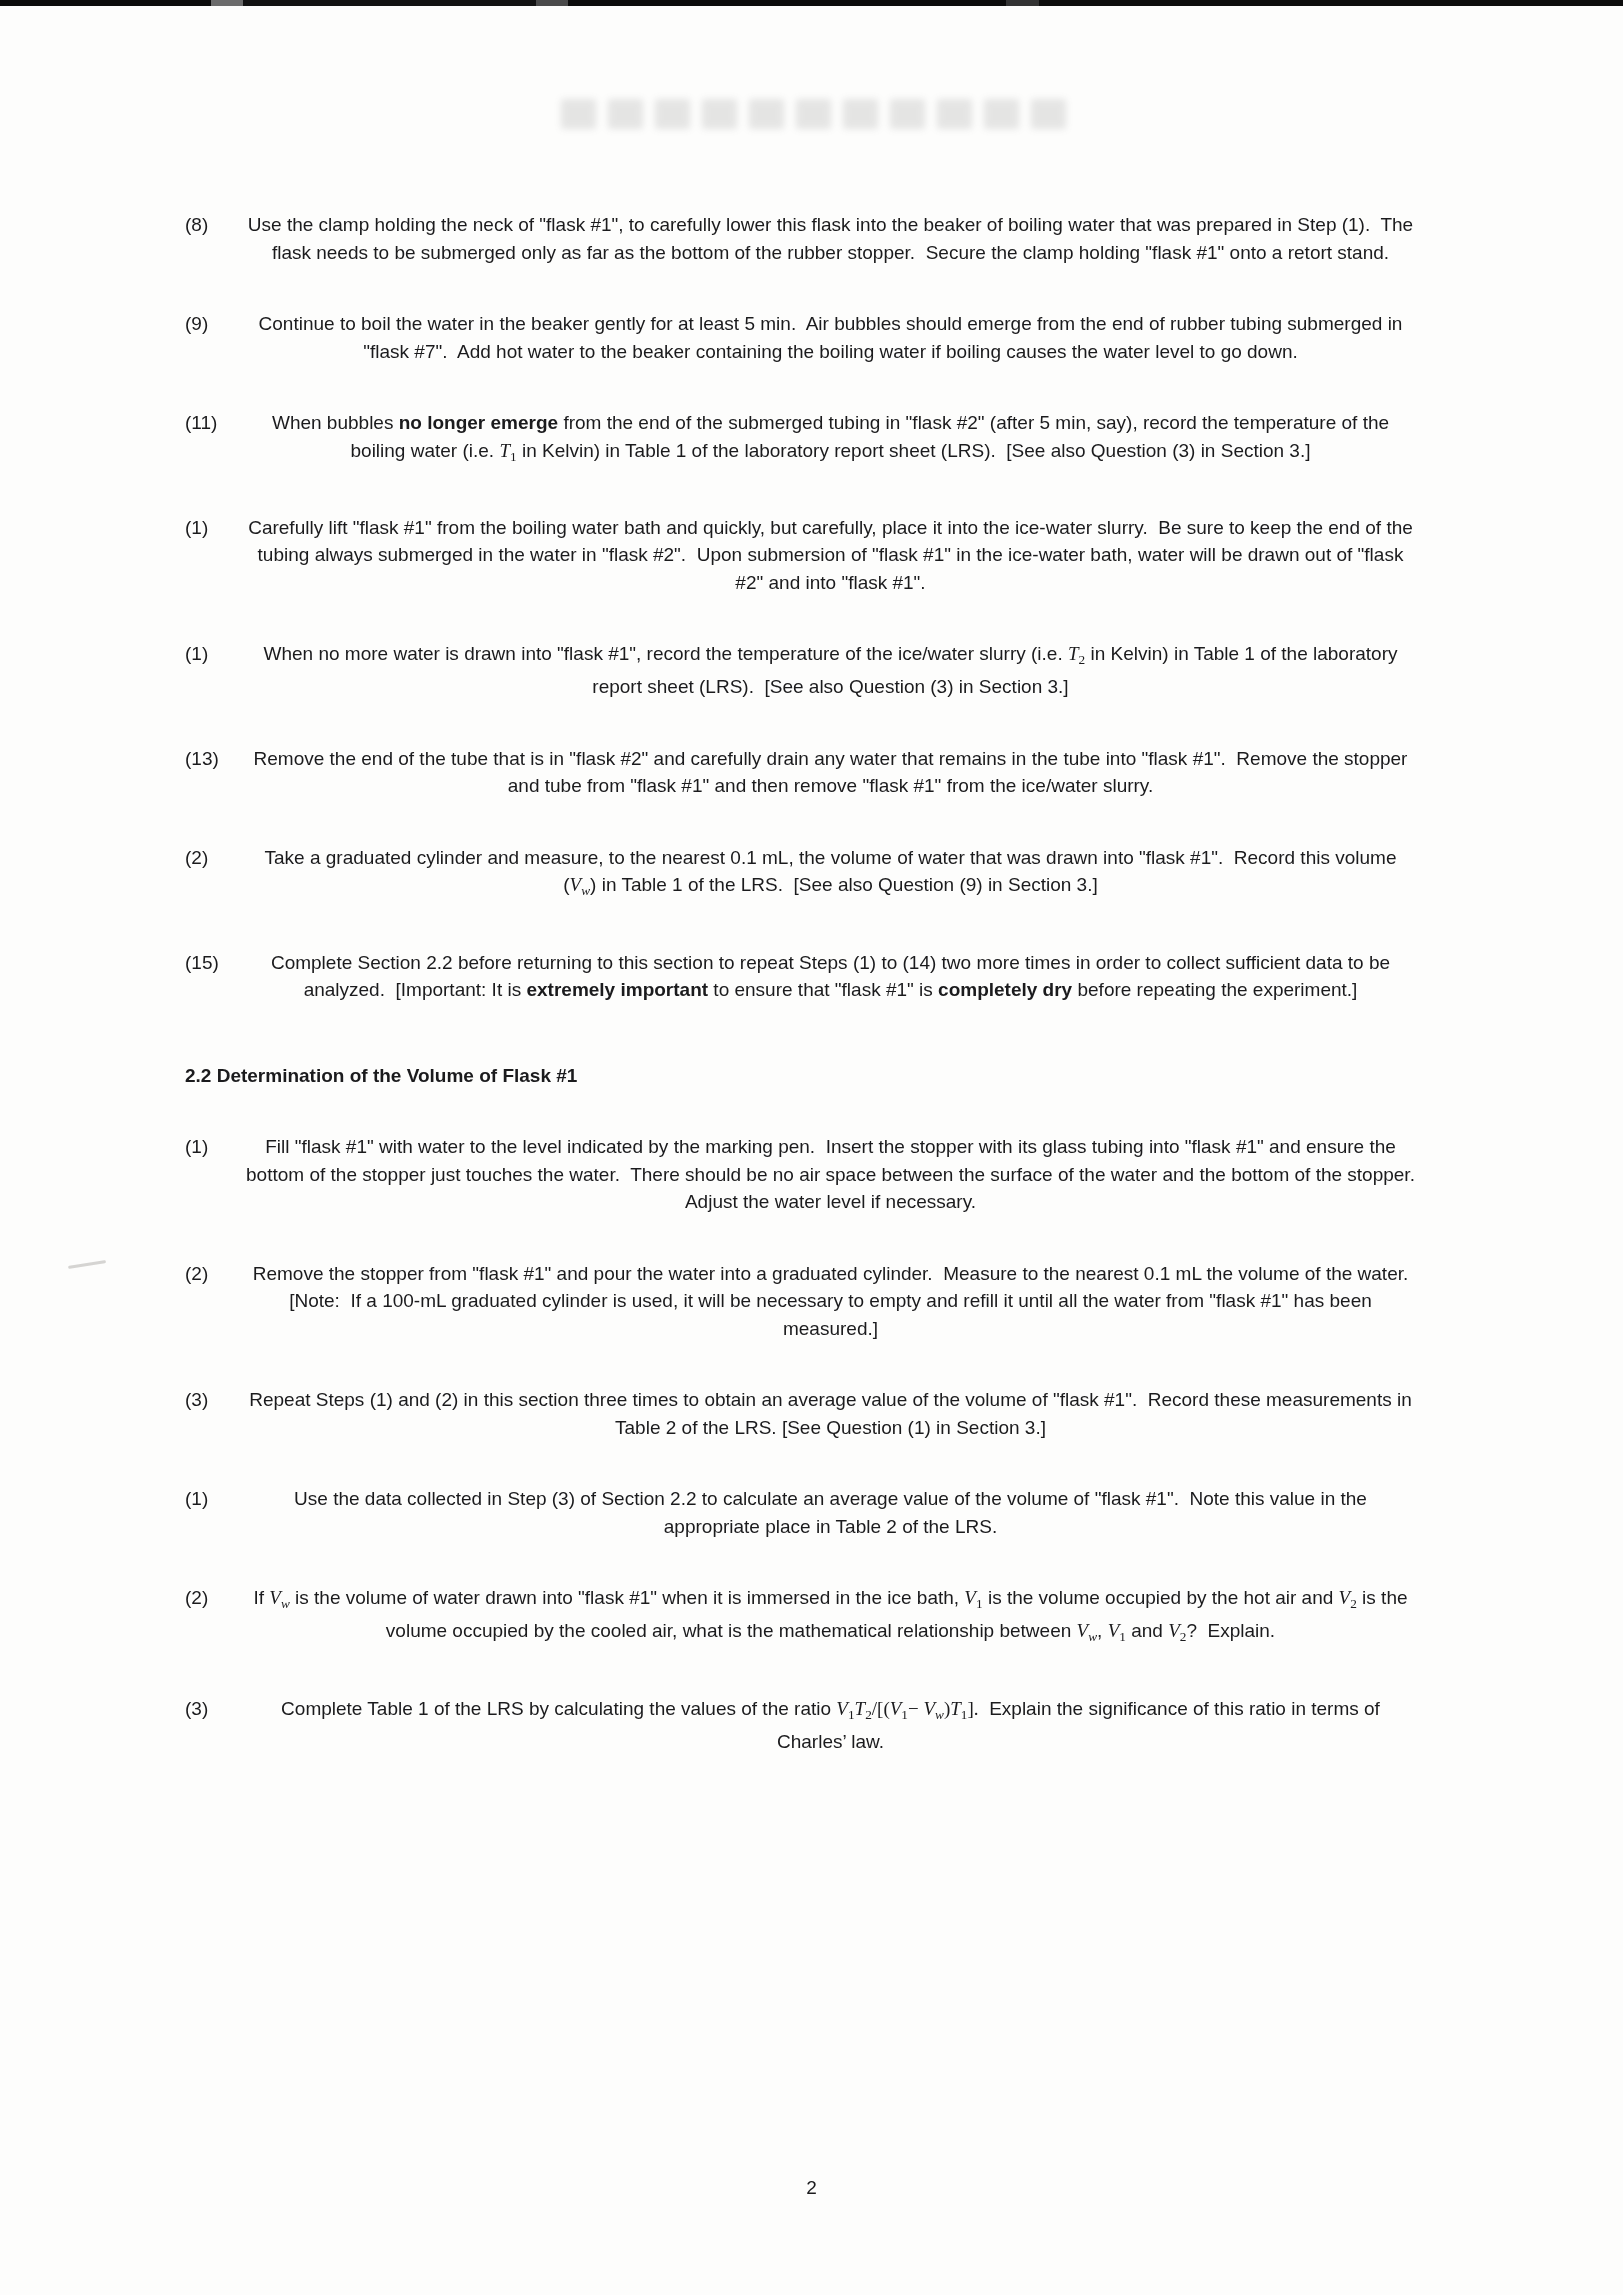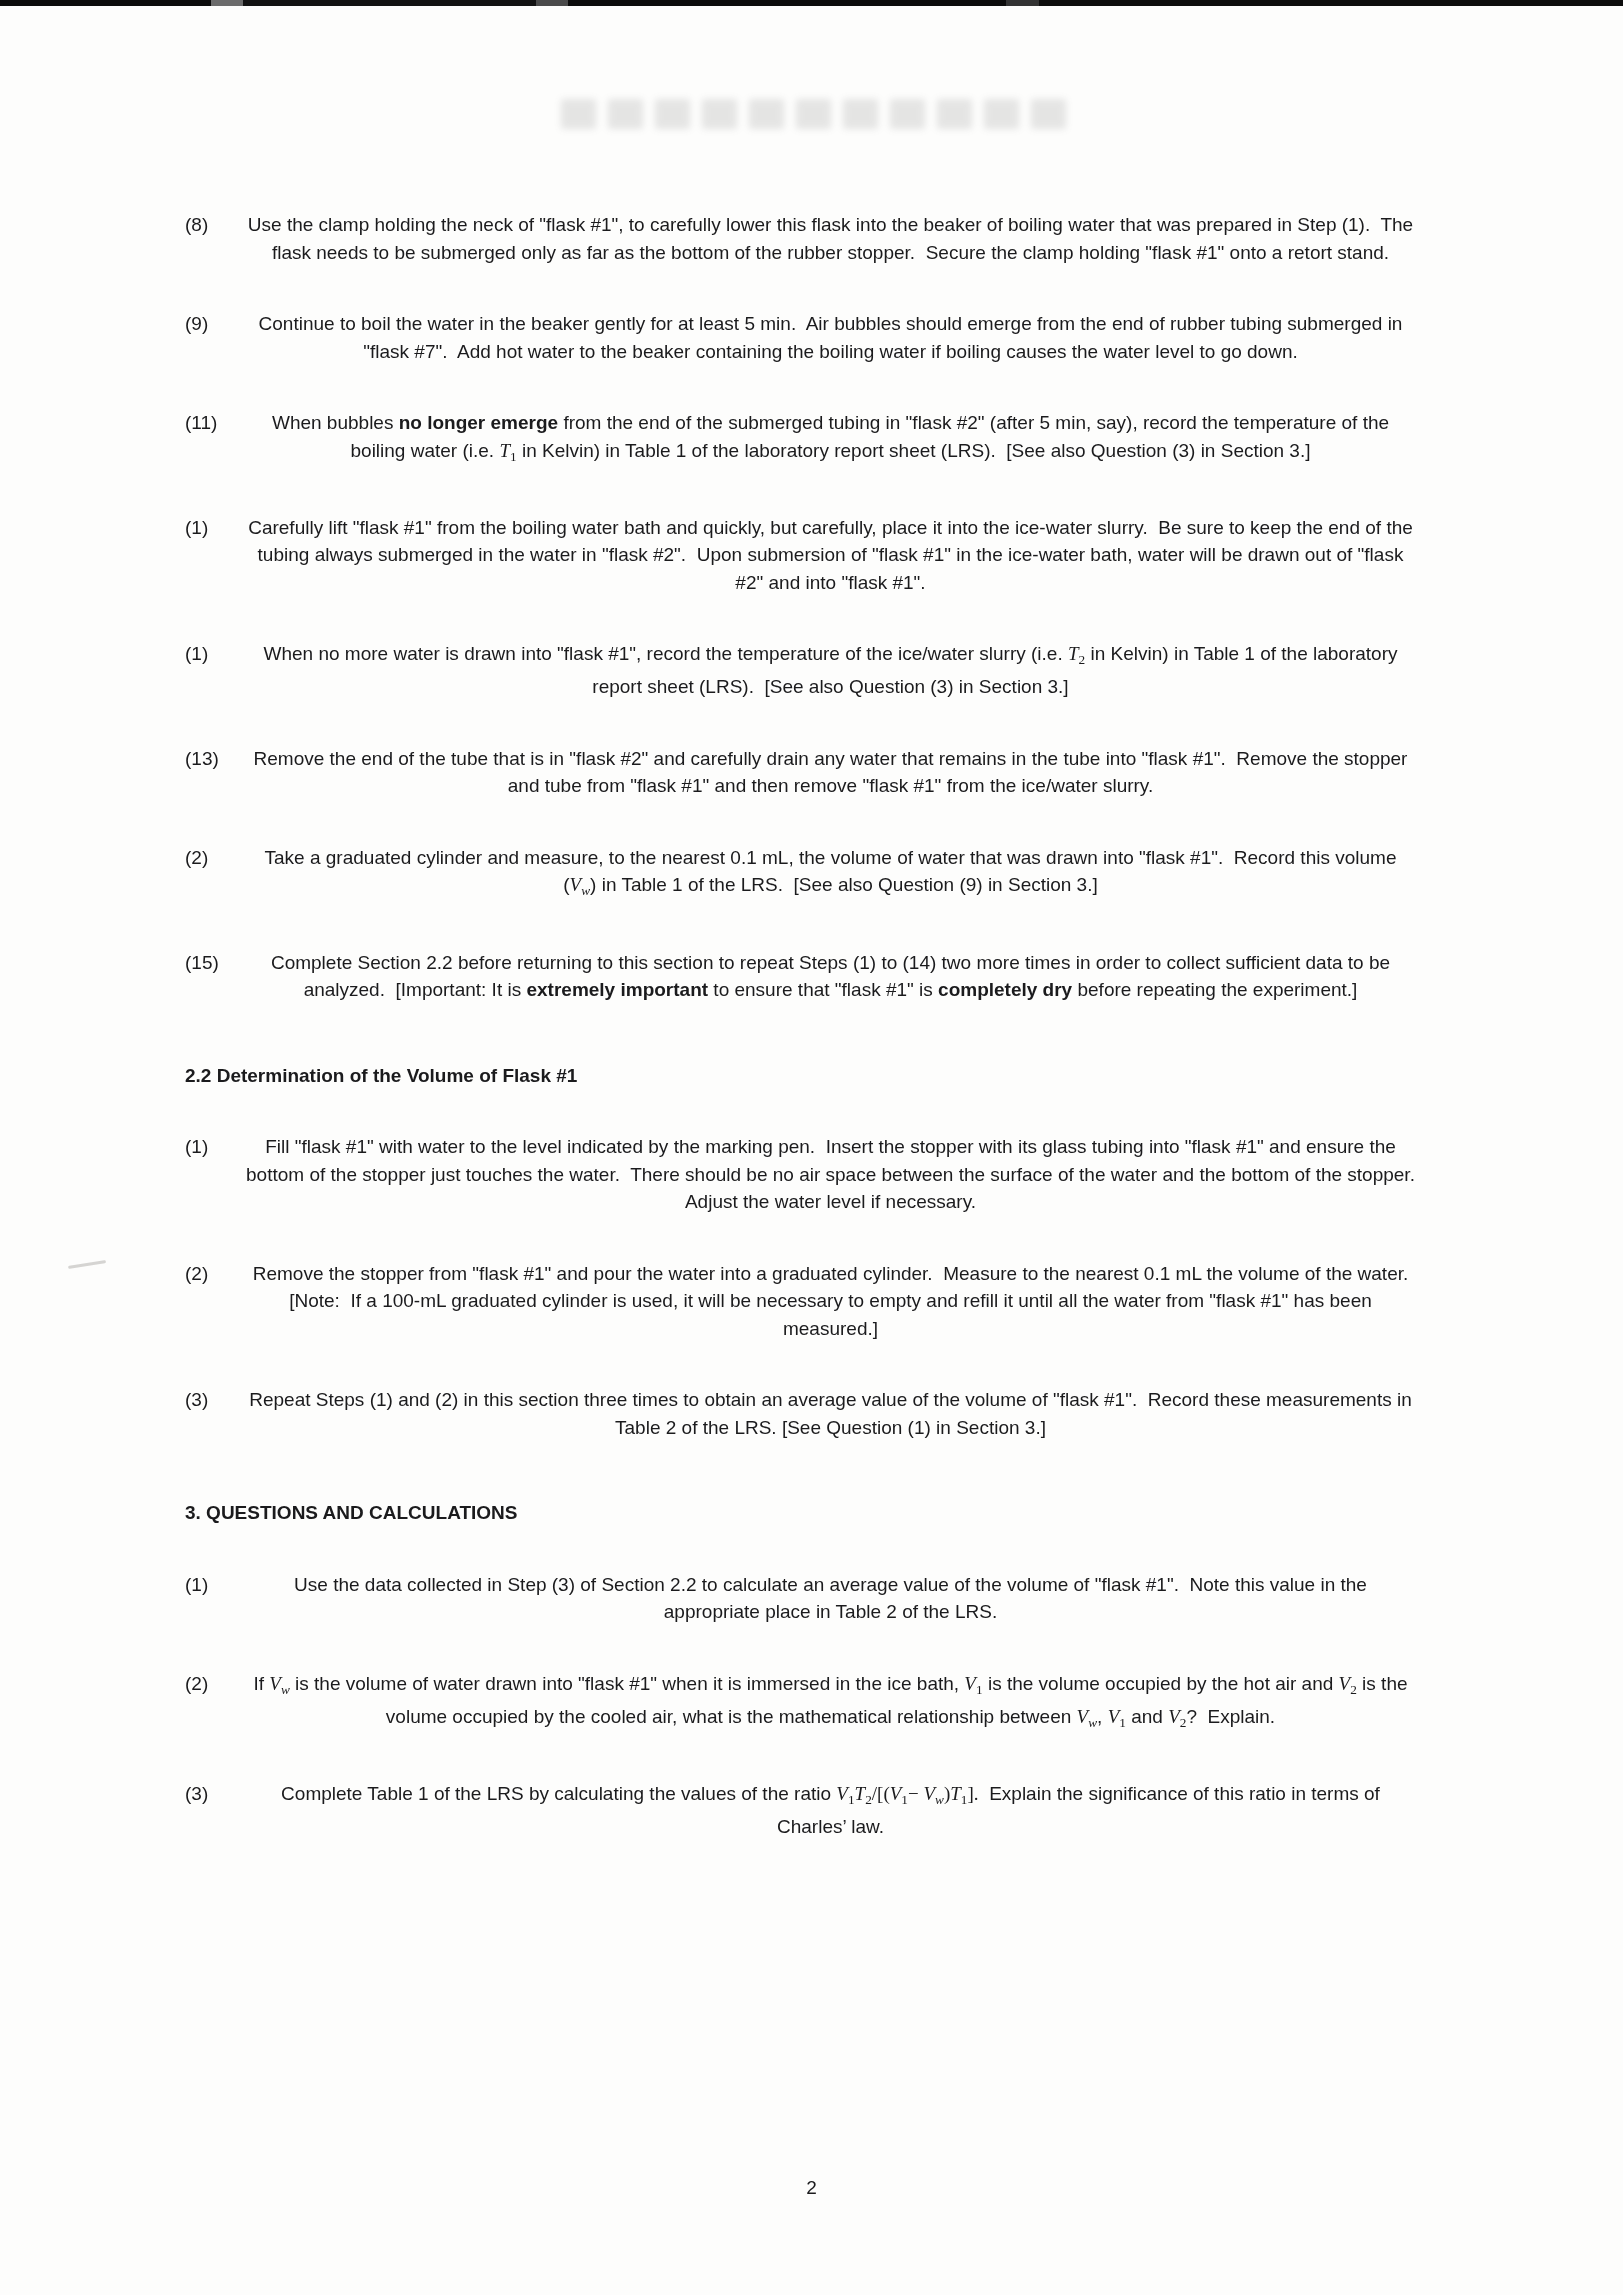--- a/index.html
+++ b/index.html
@@ -105,21 +105,20 @@
     <div class="step">
       <div class="num">(2)</div>
       <div class="txt"><span>Remove the stopper from "flask #1" and pour the water into a graduated cylinder.  Measure to the nearest 0.1 mL the volume of the water.  [Note:  If a 100-mL graduated cylinder is used, it will be necessary to empty and refill it until all the water from "flask #1" has been measured.]</span></div>
     </div>
 
     <div class="step">
       <div class="num">(3)</div>
       <div class="txt"><span>Repeat Steps (1) and (2) in this section three times to obtain an average value of the volume of "flask #1".  Record these measurements in Table 2 of the LRS. [See Question (1) in Section 3.]</span></div>
     </div>
 
-    <div class="heading">3. QUESTIONS AND CALCULATIONS</div>
 
     <div class="step">
       <div class="num">(1)</div>
       <div class="txt"><span>Use the data collected in Step (3) of Section 2.2 to calculate an average value of the volume of "flask #1".  Note this value in the appropriate place in Table 2 of the LRS.</span></div>
     </div>
 
     <div class="step">
       <div class="num">(2)</div>
       <div class="txt"><span>If </span><span class="r-v">V</span><span class="r-vsub">w</span><span> is the volume of water drawn into "flask #1" when it is immersed in the ice bath, </span><span class="r-v">V</span><span class="r-sub">1</span><span> is the volume occupied by the hot air and </span><span class="r-v">V</span><span class="r-sub">2</span><span> is the volume occupied by the cooled air, what is the mathematical relationship between </span><span class="r-v">V</span><span class="r-vsub">w</span><span>, </span><span class="r-v">V</span><span class="r-sub">1</span><span> and </span><span class="r-v">V</span><span class="r-sub">2</span><span>?  Explain.</span></div>
     </div>

